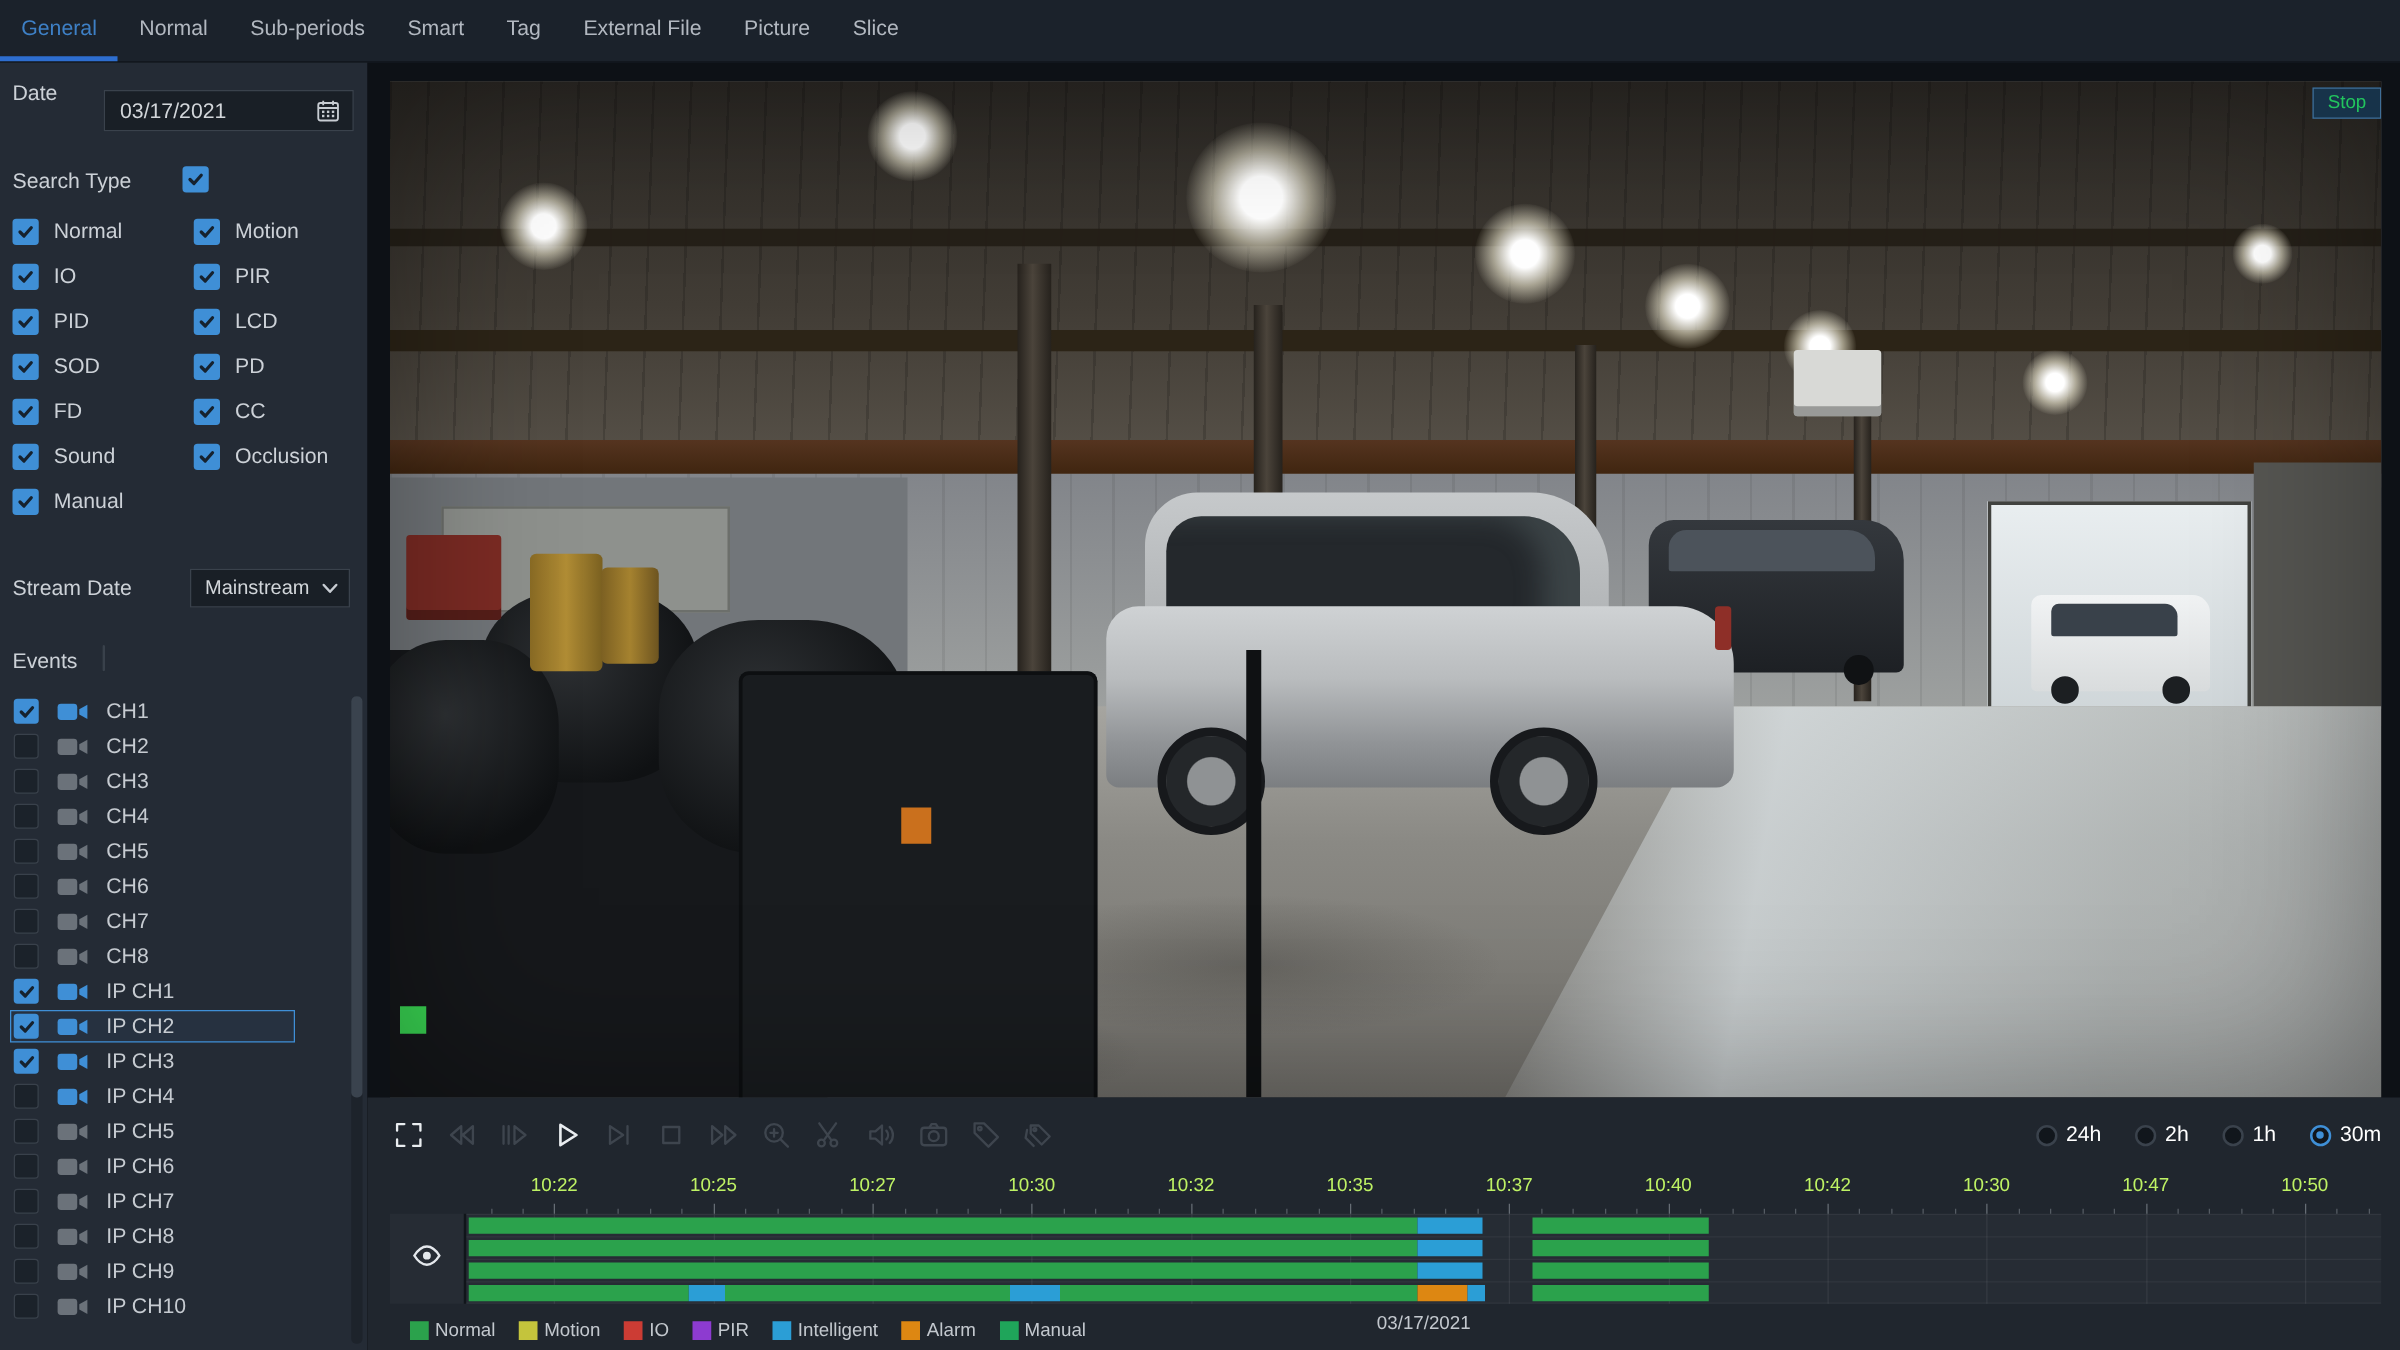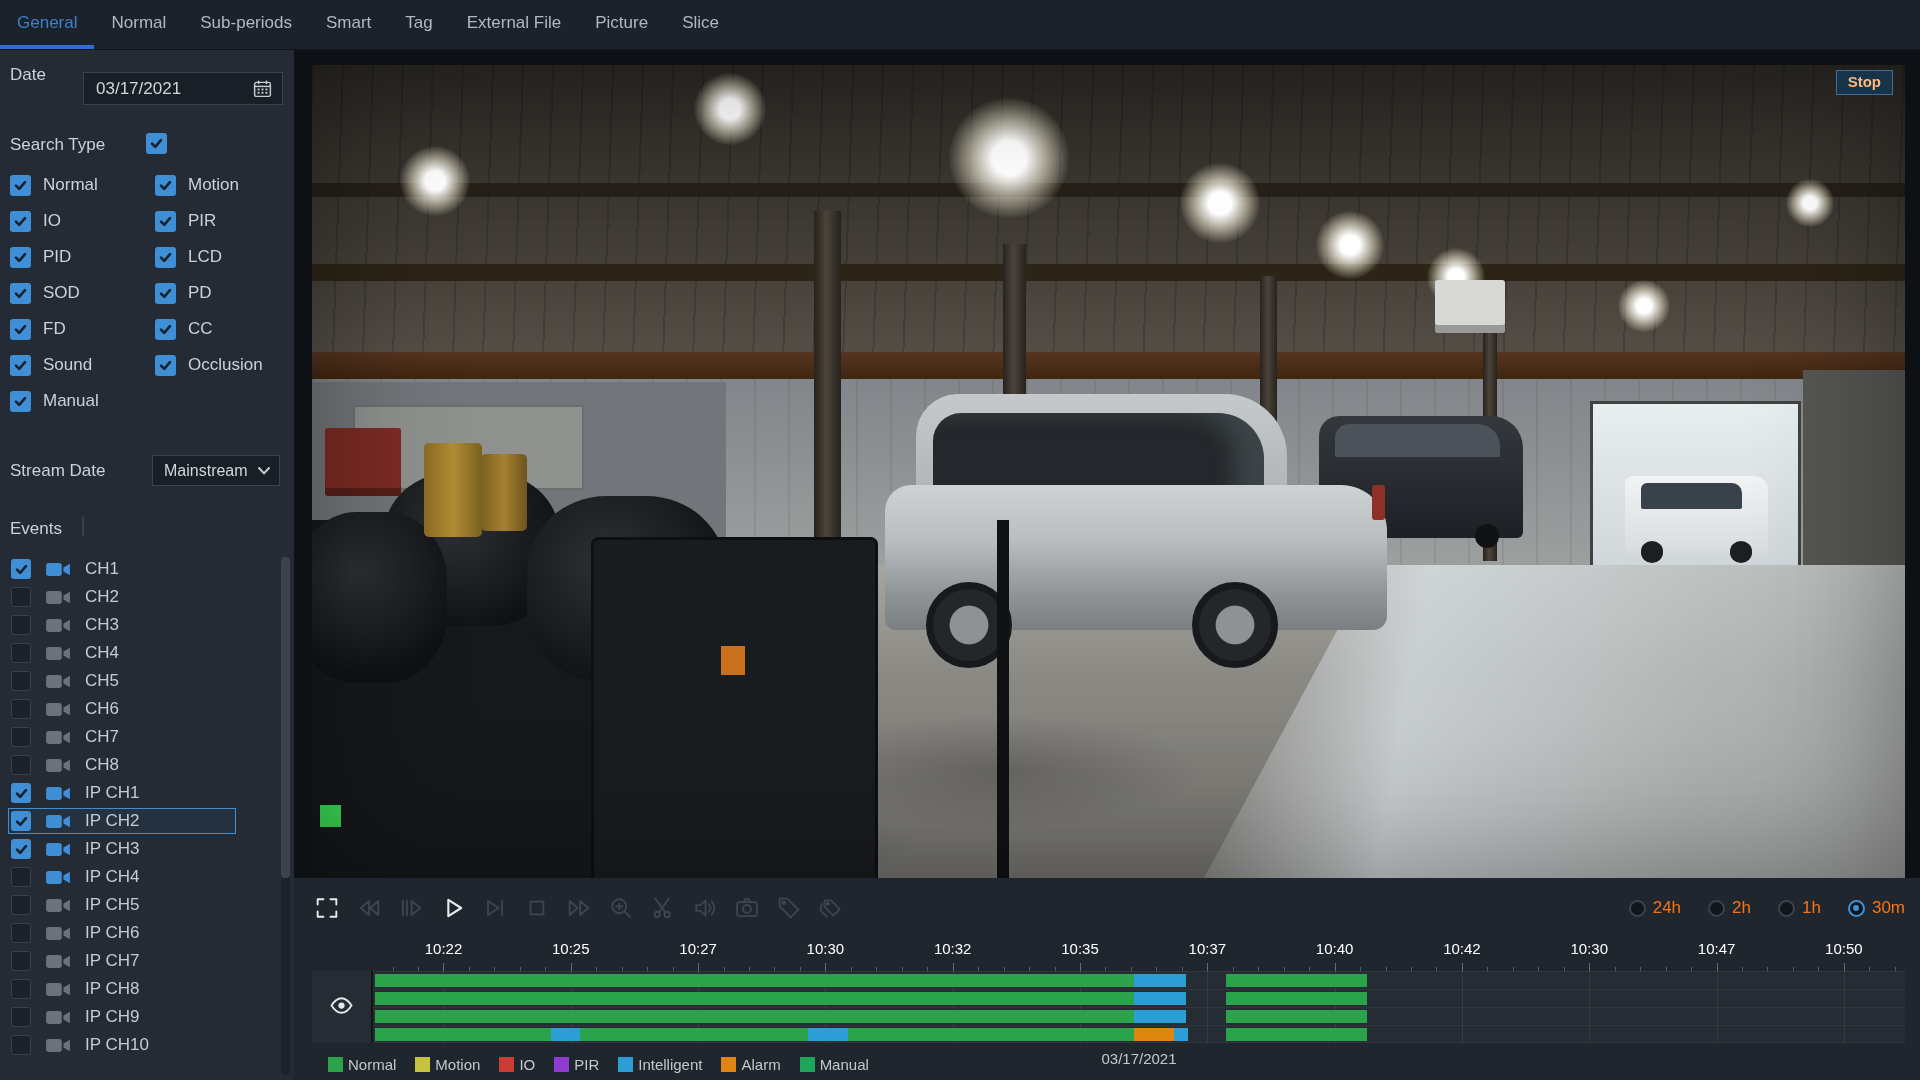--- a/index.html
+++ b/index.html
@@ -42,21 +42,21 @@
   .chan-label{color:#c6cbd1;}
   .side-scroll{position:absolute;right:4px;top:508px;bottom:5px;width:9px;background:#1d232b;border-radius:4px;}
   .side-thumb{position:absolute;left:0;top:0;width:9px;height:62%;background:#3a434e;border-radius:4px;}
 
   
   .main{position:absolute;top:49px;left:294px;right:0;bottom:0;background:#0d1116;}
   .bottom-panel{position:absolute;left:0;right:0;top:829px;bottom:0;background:#20262e;}
 
   
   .video{position:absolute;top:16px;left:18px;width:1593px;height:813px;overflow:hidden;background:#555;}
-  .stop-btn{position:absolute;top:5px;right:12px;padding:2px 11px 4px;background:#17334a;border:1px solid #3f6f98;color:#fdba74;font-size:15px;z-index:9;font-weight:bold;}
+  .stop-btn{position:absolute;top:5px;right:0;padding:2px 11px 4px;background:#17334a;border:1px solid #3f6f98;color:#22c55e;font-size:15px;z-index:9;}
 
   
   .sc{position:absolute;}
   .sc-ceiling{left:0;right:0;top:0;height:40%;background:linear-gradient(180deg,#2c2925,#413c35 55%,#5a544b);}
   .sc-ceilribs{left:0;right:0;top:0;height:40%;background:repeating-linear-gradient(92deg,rgba(0,0,0,.16) 0 2px,transparent 2px 30px);}
   .sc-truss1{left:0;right:0;top:14.5%;height:1.7%;background:#241e17;opacity:.92;}
   .sc-truss2{left:0;right:0;top:24.5%;height:2.1%;background:#2c2417;}
   .sc-beam{left:0;right:0;top:35.3%;height:3.4%;background:linear-gradient(180deg,#553420,#3f250f);}
   .sc-backwall{left:0;right:0;top:38.6%;height:23.2%;background:linear-gradient(180deg,#82858a,#9da09f);}
   .sc-wallribs{left:0;right:0;top:38.6%;height:23.2%;background:repeating-linear-gradient(90deg,rgba(0,0,0,.07) 0 2px,transparent 2px 34px);}
@@ -104,29 +104,29 @@
   .sc-toolbox{left:0.8%;top:44.6%;width:4.8%;height:8.4%;background:#7c2b24;border-radius:3px;box-shadow:inset 0 -8px 0 rgba(0,0,0,.3);}
   .sc-greenlight{left:0.5%;top:91%;width:1.3%;height:2.7%;background:#3bdc55;}
   .sc-warn{left:25.7%;top:71.5%;width:1.5%;height:3.5%;background:#ca701d;}
   .sc-vign{left:0;right:0;top:0;bottom:0;box-shadow:inset 0 0 140px rgba(0,0,0,.38);}
 
   
   .controls{position:absolute;left:18px;right:15px;top:4px;height:52px;display:flex;align-items:center;}
   .ctl{display:flex;align-items:center;justify-content:center;width:29px;height:29px;margin-right:13px;color:#3e454e;}
   .ctl.bright{color:#e9edf0;}
   .ranges{margin-left:auto;display:flex;align-items:center;gap:27px;}
-  .range{display:flex;align-items:center;gap:7px;color:#f97316;font-size:17px;text-align:center;}
+  .range{display:flex;align-items:center;gap:7px;color:#ffffff;font-size:17px;text-align:center;}
   .radio{width:17px;height:17px;border-radius:50%;background:#11161c;border:2px solid #3a424c;box-sizing:border-box;position:relative;flex:none;}
   .radio.sel{border-color:#3f8fd6;}
   .radio.sel::after{content:"";position:absolute;left:3.5px;top:3.5px;width:6px;height:6px;border-radius:50%;background:#3f8fd6;}
 
   
   .tl{position:absolute;left:18px;right:15px;top:62px;}
   .tl-labels{position:relative;height:22px;margin-left:61px;}
-  .tl-label{position:absolute;top:0;transform:translateX(-50%);font-size:15px;color:#ffffff;white-space:nowrap;}
+  .tl-label{position:absolute;top:0;transform:translateX(-50%);font-size:15px;color:#bef264;white-space:nowrap;}
   .tl-ticks{position:relative;height:9px;margin-left:61px;}
   .tick{position:absolute;bottom:0;width:1px;height:4px;background:#555c64;}
   .tick.major{height:8px;background:#666d75;}
   .tl-body{display:flex;height:72px;background:#262c34;}
   .eye-col{width:61px;display:flex;align-items:center;justify-content:center;border-right:2px solid #10151a;box-sizing:border-box;color:#e4e8ec;}
   .tl-rows{flex:1;position:relative;}
   .grid-v{position:absolute;top:0;bottom:0;width:1px;background:rgba(255,255,255,.07);}
   .grid-h{position:absolute;left:0;right:0;height:1px;background:rgba(255,255,255,.05);}
   .tl-row{position:absolute;left:0;right:0;height:13px;}
   .seg{position:absolute;top:0;bottom:0;}

